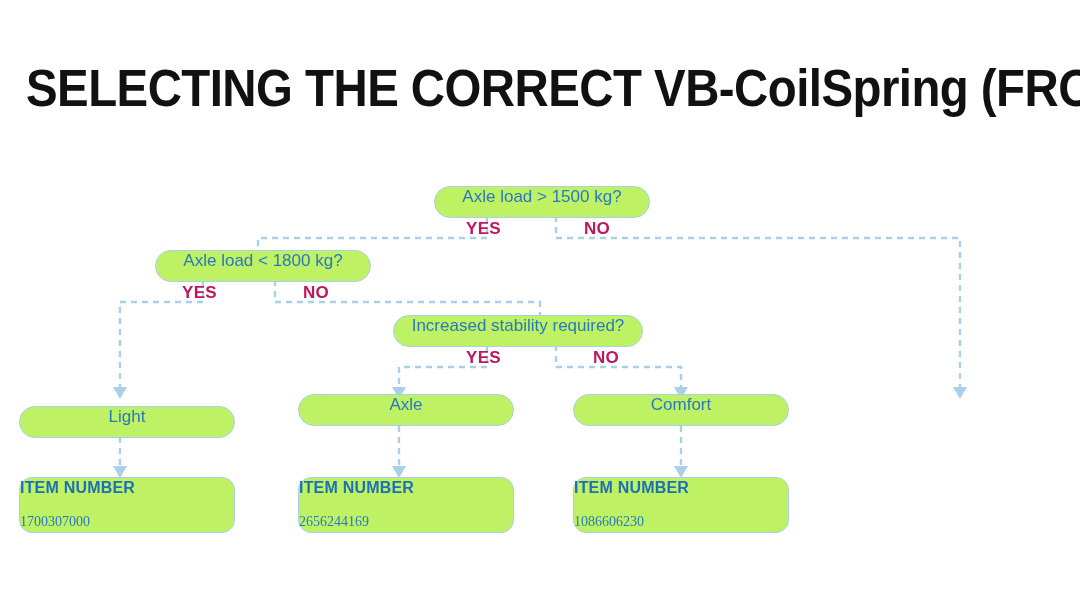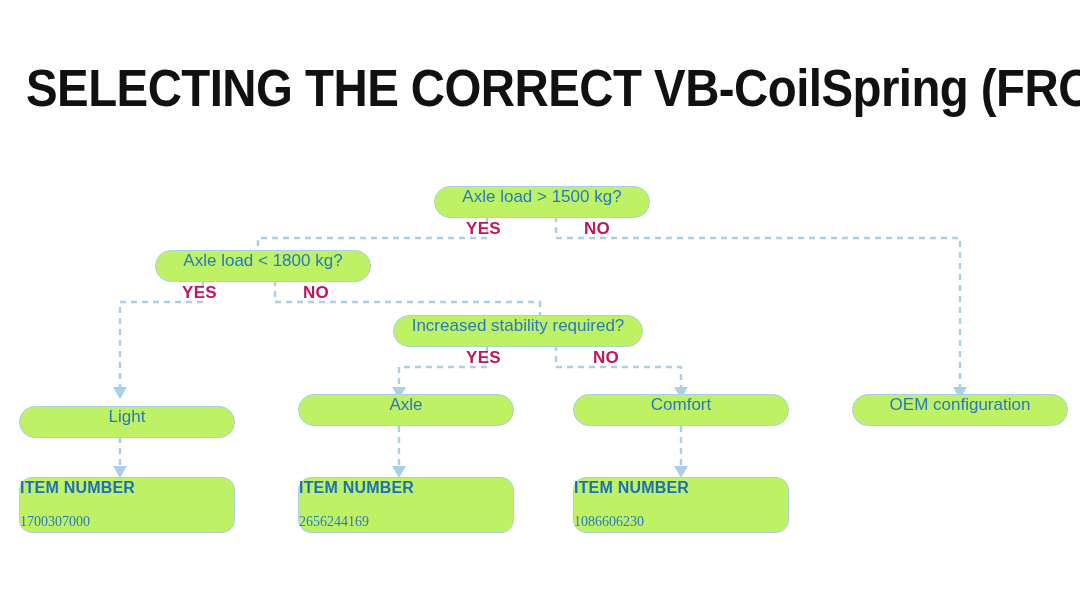--- a/index.html
+++ b/index.html
@@ -169,23 +169,20 @@
   </div>
 
   <div class="node pill result-node" style="left:298px; top:394px; width:216px;">
     <span>Axle</span>
   </div>
 
   <div class="node pill result-node" style="left:573px; top:394px; width:216px;">
     <span>Comfort</span>
   </div>
 
-  <div class="node pill result-node" style="left:852px; top:394px; width:216px;">
-    <span>OEM configuration</span>
-  </div>
 
   <div class="node item-node" style="left:19px; top:477px; width:216px;">
     <span class="item-heading">ITEM NUMBER</span>
     <span class="item-value">1700307000</span>
   </div>
 
   <div class="node item-node" style="left:298px; top:477px; width:216px;">
     <span class="item-heading">ITEM NUMBER</span>
     <span class="item-value">2656244169</span>
   </div>

